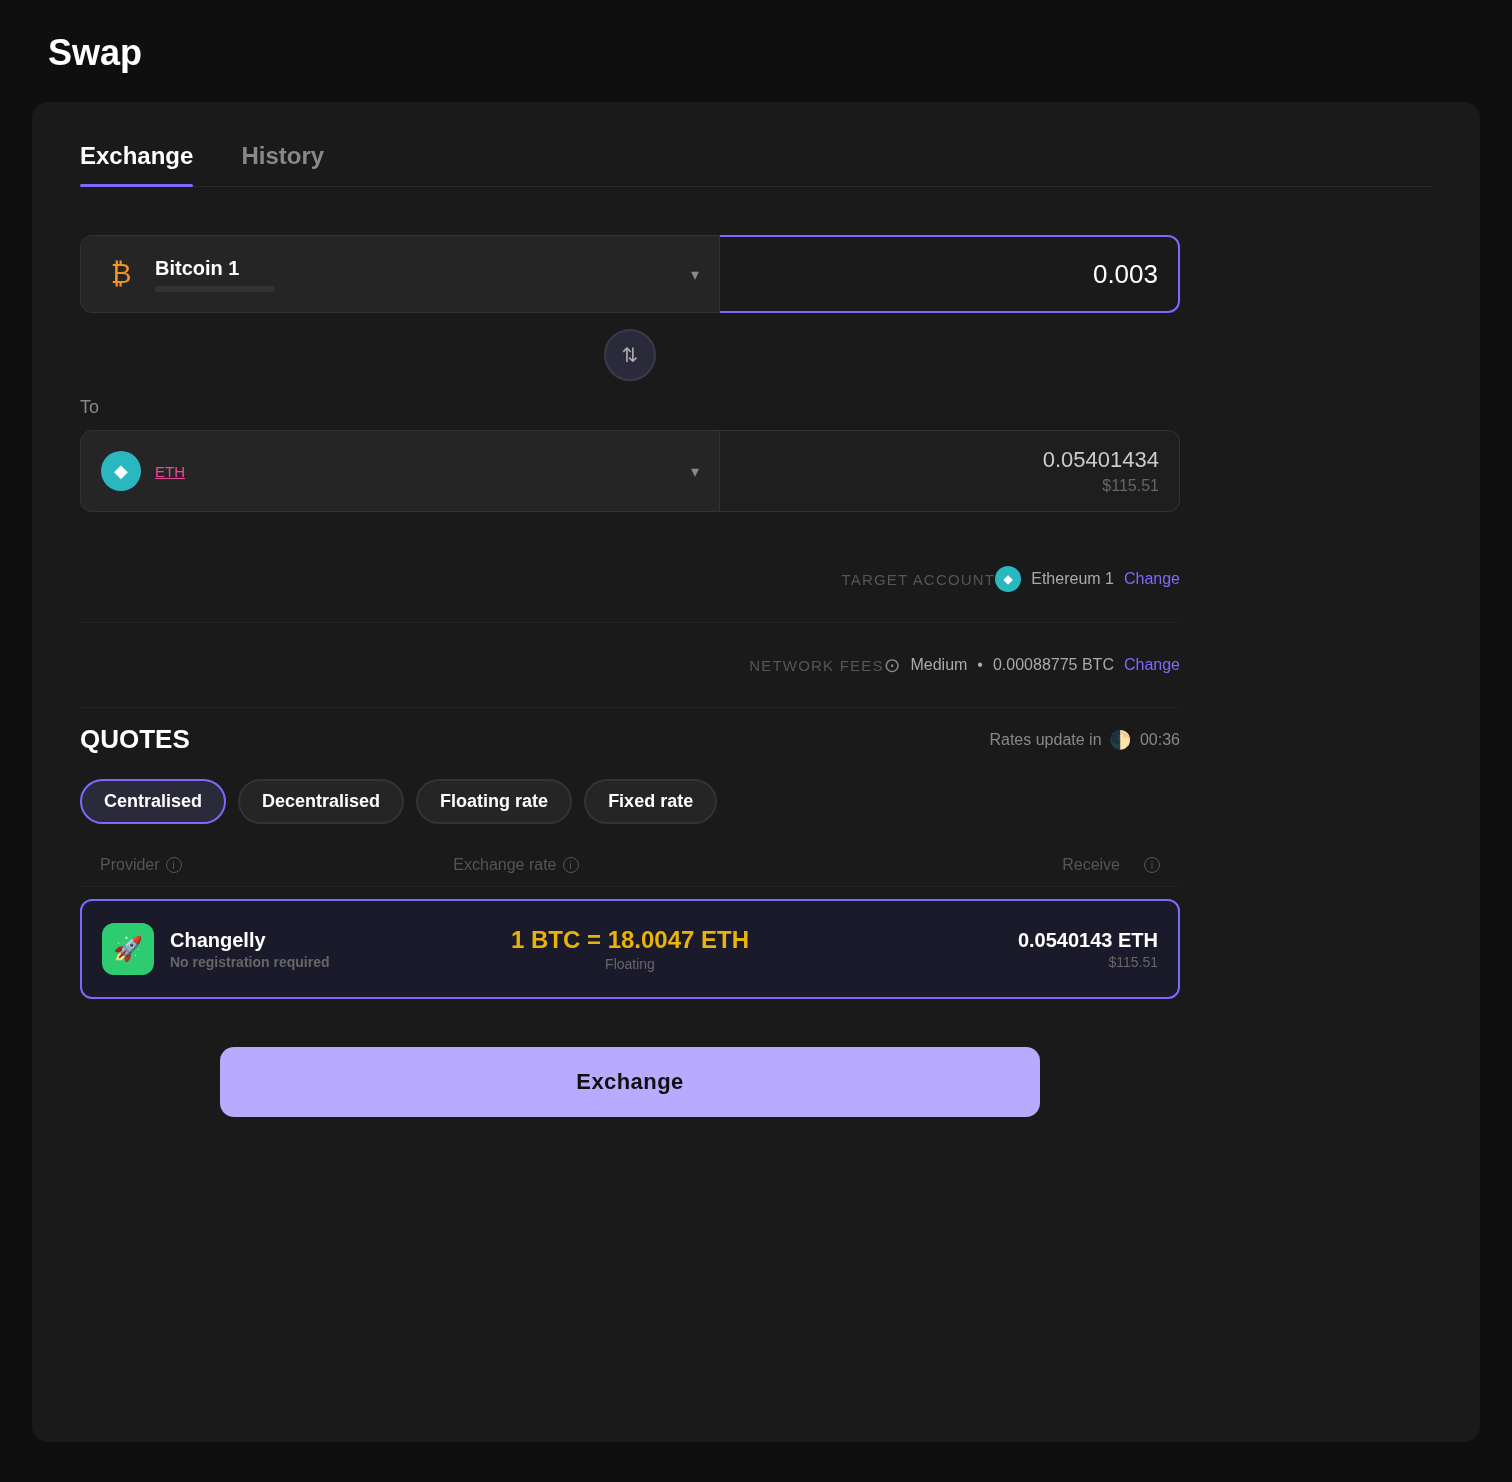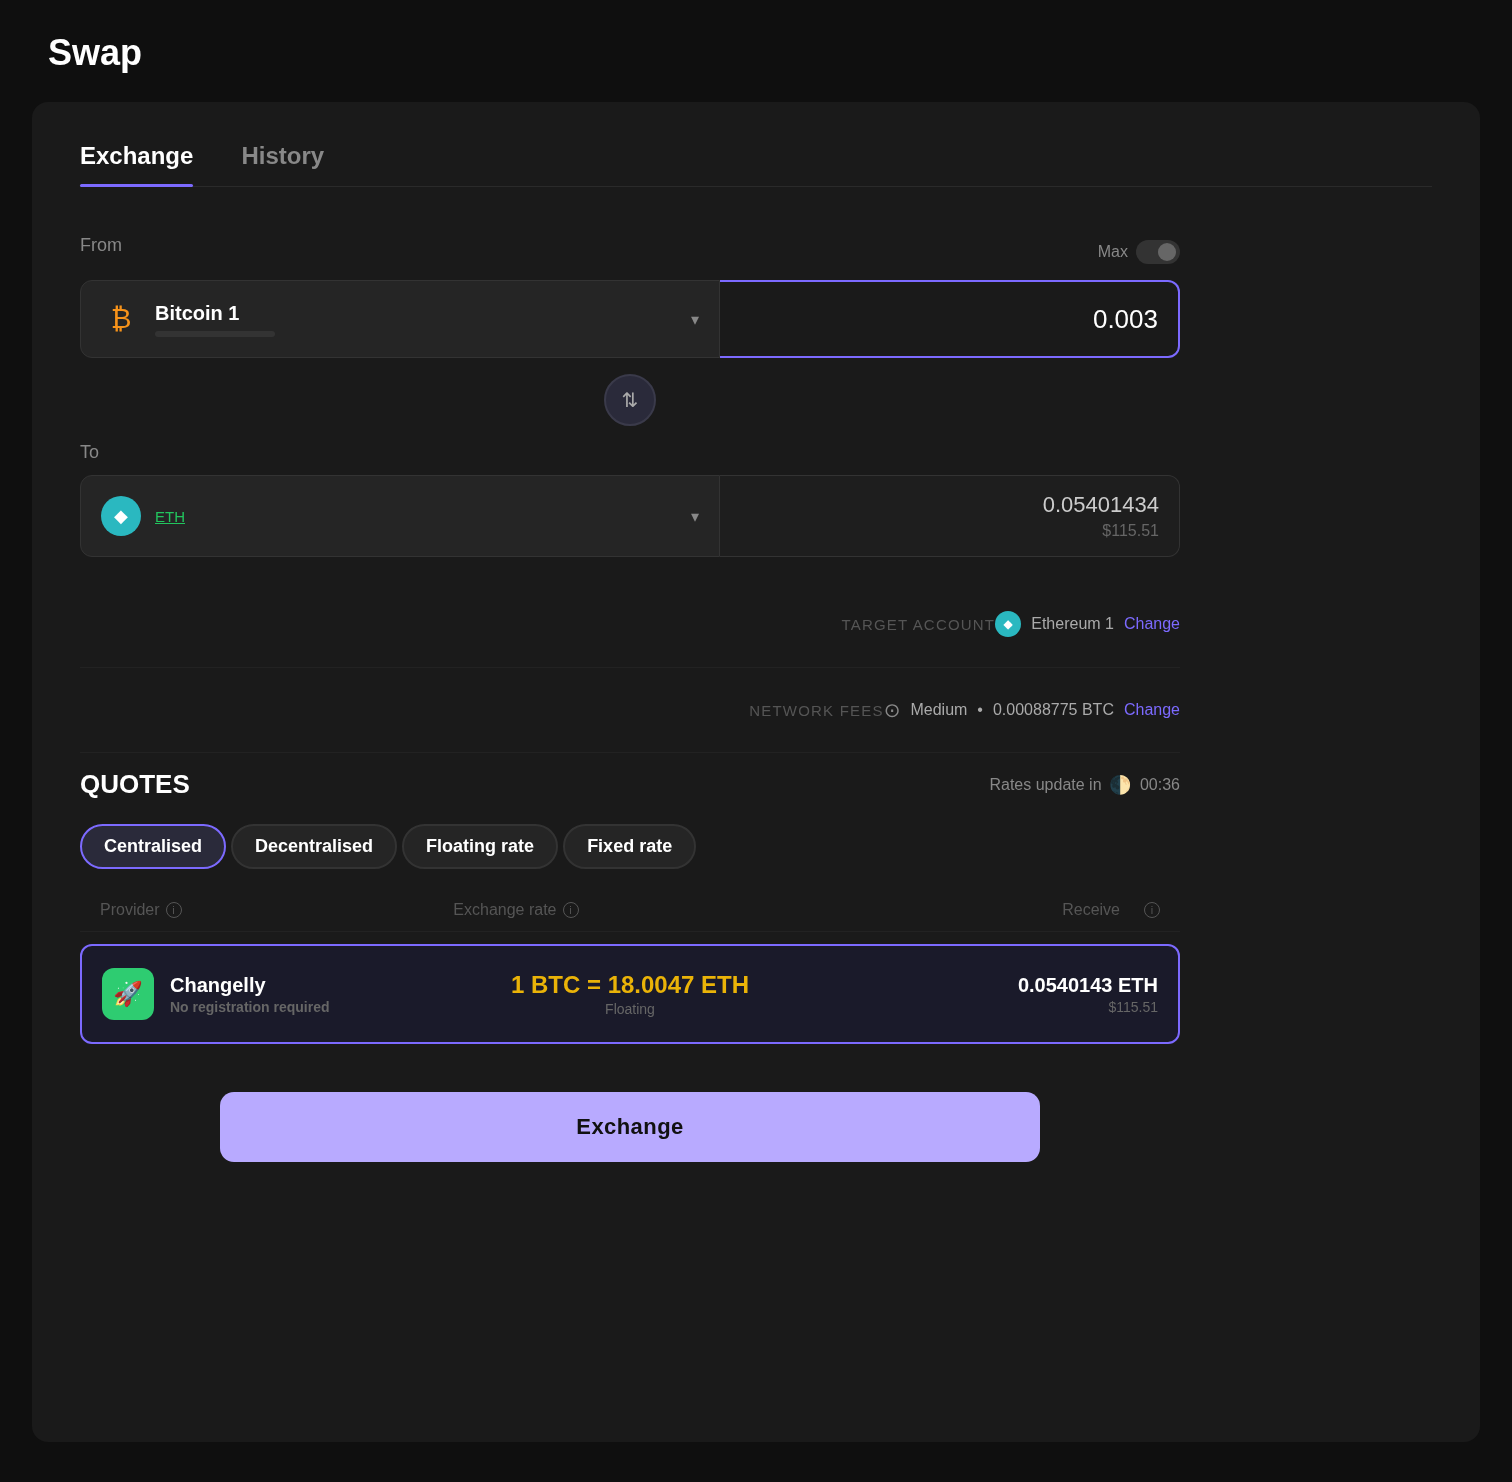--- a/index.html
+++ b/index.html
@@ -110,21 +110,21 @@
       font-size: 14px;
       color: #555;
       background: #333;
       height: 6px;
       width: 120px;
       border-radius: 3px;
       margin-top: 6px;
     }
     .token-ticker {
       font-size: 15px;
-      color: #22c55e;
+      color: #ec4899;
       text-decoration: underline;
     }
 
     .chevron-icon {
       color: #888;
       font-size: 16px;
     }
 
     .amount-input-container {
       flex: 1;
@@ -304,21 +304,21 @@
       font-size: 16px;
       color: #888;
     }
     .timer-icon {
       font-size: 18px;
     }
 
     
     .filter-chips {
       display: flex;
-      gap: 5px;
+      gap: 12px;
       margin-bottom: 32px;
     }
     .chip {
       padding: 10px 22px;
       border-radius: 24px;
       font-size: 18px;
       font-weight: 600;
       cursor: pointer;
       border: 2px solid #333;
       background: #252525;
@@ -449,27 +449,20 @@
 
 <div class="main-container">
 
   <div class="tabs">
     <div class="tab active">Exchange</div>
     <div class="tab">History</div>
   </div>
 
   <div class="form-area">
 
-    <div class="from-header">
-      <div class="field-label">From</div>
-      <div class="max-toggle">
-        <span>Max</span>
-        <div class="toggle-switch"></div>
-      </div>
-    </div>
 
     <div class="from-row">
       <div class="token-select">
         <div class="token-icon btc-icon">₿</div>
         <div class="token-info">
           <div class="token-name">Bitcoin 1</div>
           <div class="token-address"></div>
         </div>
         <div class="chevron-icon">▾</div>
       </div>

